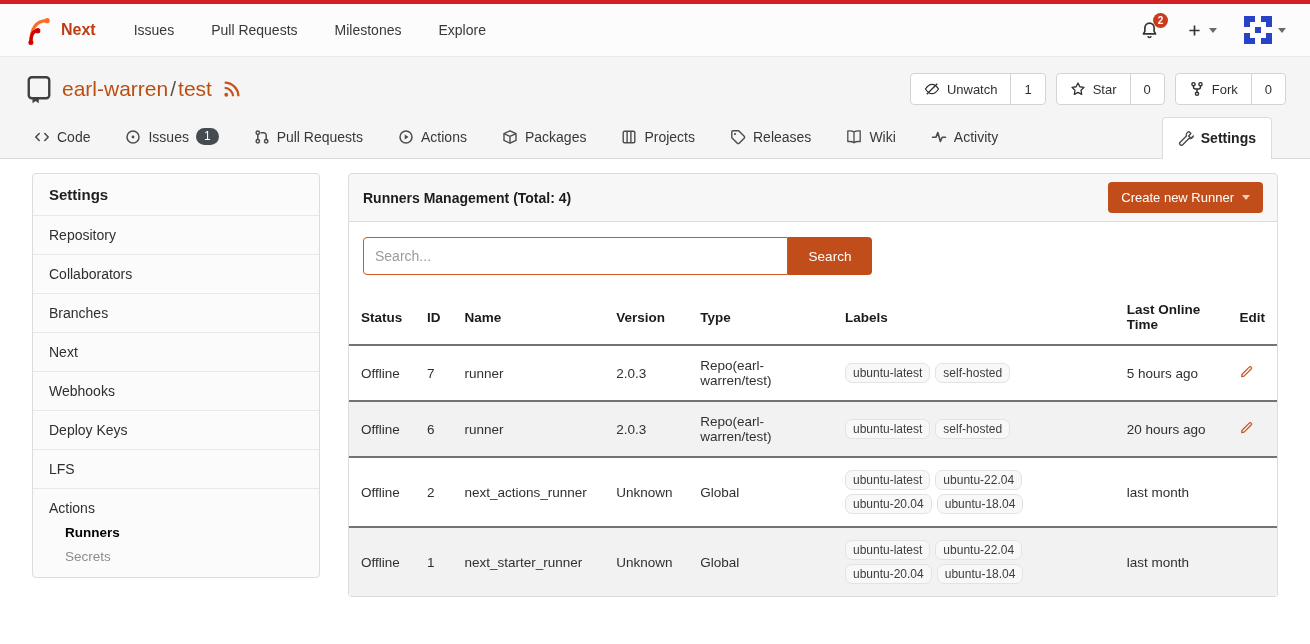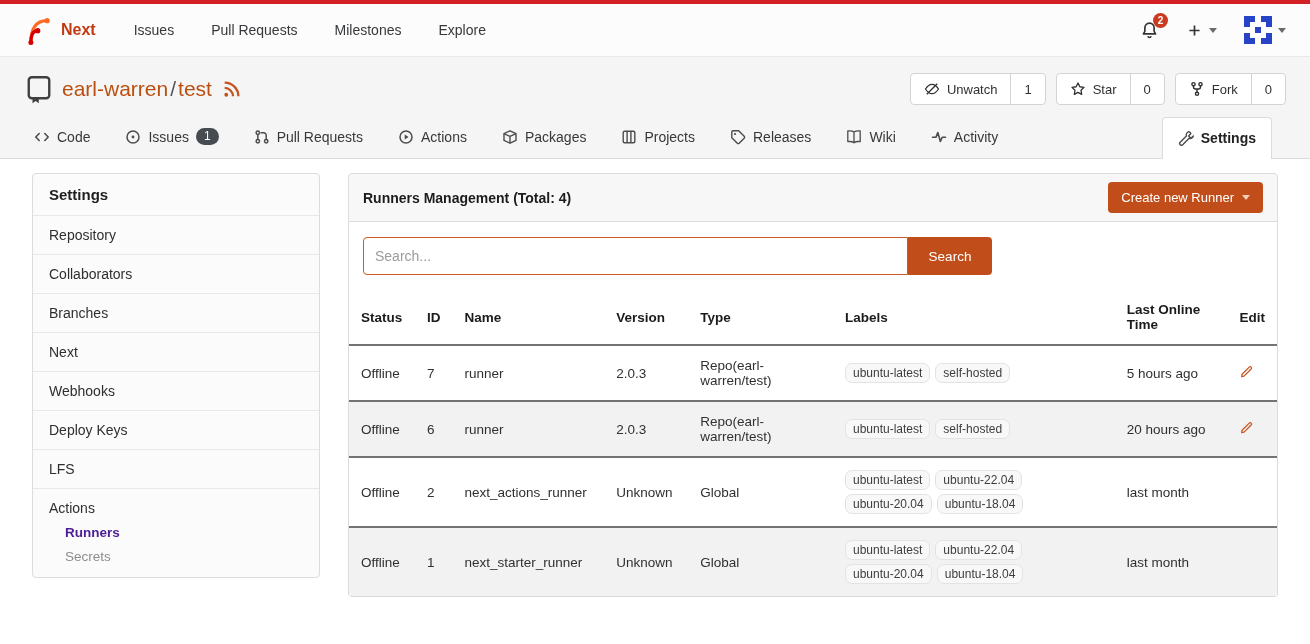--- a/index.html
+++ b/index.html
@@ -71,40 +71,40 @@
   
   .sidebar {
     width:288px; background:#fbfbfb; border:1px solid #dcdcdc; border-radius:4px;
     font-size:14px; color:#2f2f2f;
   }
   .side-header { padding:12px 16px; font-weight:bold; font-size:15px; color:#1f1f1f; }
   .side-item { padding:11px 16px; border-top:1px solid #e8e8e8; cursor:pointer; }
   .side-group { border-top:1px solid #e8e8e8; padding:11px 16px 13px 16px; }
   .side-group-label { cursor:pointer; }
   .side-sub { padding:9px 0 0 16px; font-size:13.5px; }
-  .side-sub.active-sub { font-weight:bold; color:#4c1d95; cursor:pointer; }
+  .side-sub.active-sub { font-weight:bold; color:#000000; cursor:pointer; }
   .side-sub.muted-sub { color:#8d8d8d; cursor:pointer; }
 
   
   .panel { flex:1; min-width:0; }
   .panel-header {
     background:#f7f7f7; border:1px solid #dcdcdc; border-radius:4px 4px 0 0;
     display:flex; align-items:center; padding:8px 14px;
   }
   .panel-title { font-weight:bold; font-size:14px; color:#1c1c1c; }
   .create-btn {
     margin-left:auto; background:#c14e1a; color:#fff; border:none; border-radius:4px;
     font-size:13px; padding:8px 13px; display:flex; align-items:center; gap:8px;
     cursor:pointer; font-family:inherit;
   }
   .create-btn .caret-down { border-top-color:#f3cdb9; }
   .panel-body { background:#fff; border:1px solid #dcdcdc; border-top:none; border-radius:0 0 4px 4px; }
 
   .search-row { padding:15px 14px; }
-  .search-form { display:flex; width:629px; }
+  .search-form { display:flex; width:509px; }
   .search-input {
     flex:1; height:38px; border:1px solid #ca5a28; border-radius:4px 0 0 4px;
     padding:0 11px; font-size:14px; font-family:inherit; color:#303030; outline:none;
   }
   .search-input::placeholder { color:#9b9b9b; }
   .search-btn {
     width:84px; height:38px; background:#c14e1a; border:none; border-radius:0 4px 4px 0;
     color:#fff; font-size:13.5px; cursor:pointer; font-family:inherit;
   }
 

